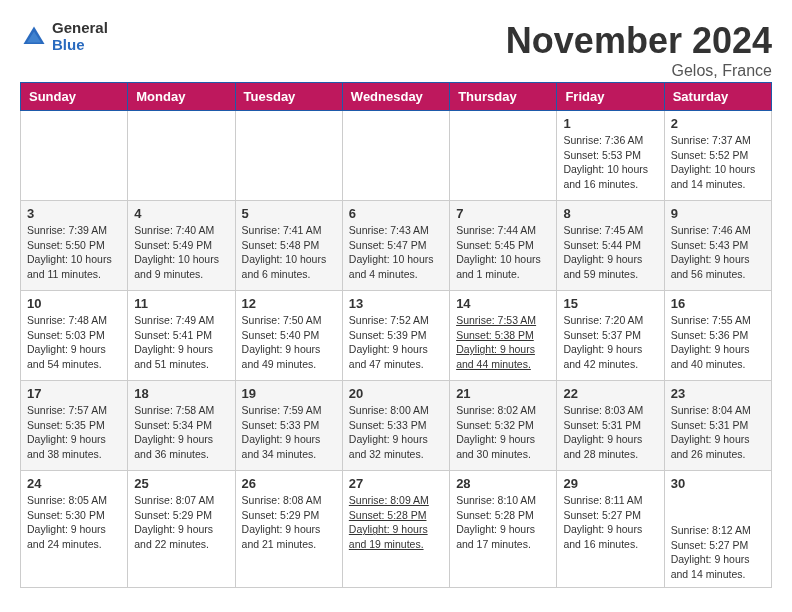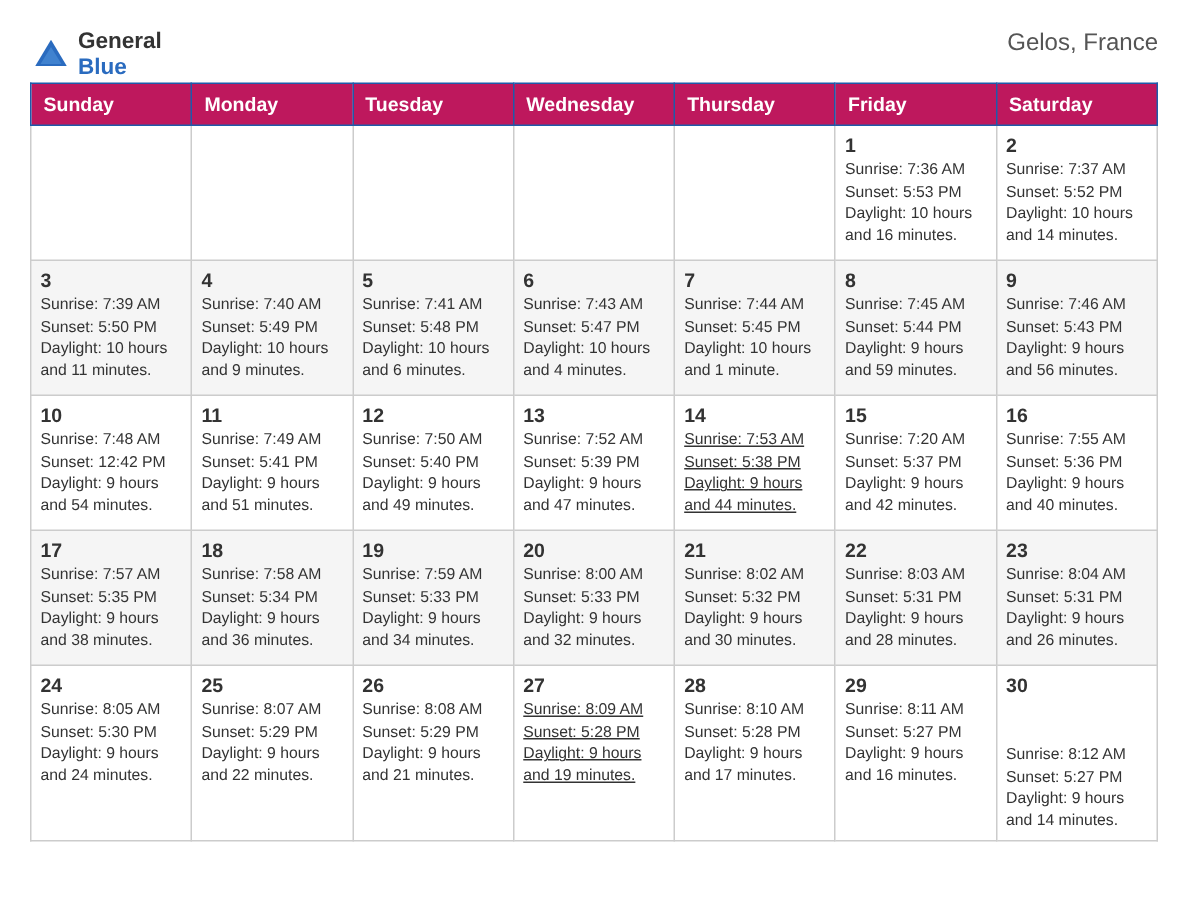--- a/index.html
+++ b/index.html
@@ -98,20 +98,21 @@
     <svg class="logo-icon" viewBox="0 0 40 40">
       <polygon points="20,5 35,30 5,30" fill="#2a6bbf"></polygon>
       <polygon points="20,12 30,28 10,28" fill="#5599e0" opacity="0.5"></polygon>
     </svg>
     <div class="logo-text">
       <span class="logo-general">General</span>
       <span class="logo-blue">Blue</span>
     </div>
   </div>
   <div class="title-area">
+    <div class="month-title">November 2024</div>
     <div class="location">Gelos, France</div>
   </div>
 </div>
 
 <table class="calendar">
   <thead>
     <tr>
     <th>Sunday</th>
         <th>Monday</th>
         <th>Tuesday</th>
@@ -182,21 +183,21 @@
           <span class="day-number">9</span>
           <div class="day-info" style="white-space: pre-line;">Sunrise: 7:46 AM
 Sunset: 5:43 PM
 Daylight: 9 hours and 56 minutes.</div>
         </td>
       </tr>
       <tr>
         <td>
           <span class="day-number">10</span>
           <div class="day-info" style="white-space: pre-line;">Sunrise: 7:48 AM
-Sunset: 12:42 PM
+Sunset: 5:03 PM
 Daylight: 9 hours and 54 minutes.</div>
         </td>
         <td>
           <span class="day-number">11</span>
           <div class="day-info" style="white-space: pre-line;">Sunrise: 7:49 AM
 Sunset: 5:41 PM
 Daylight: 9 hours and 51 minutes.</div>
         </td>
         <td>
           <span class="day-number">12</span>

